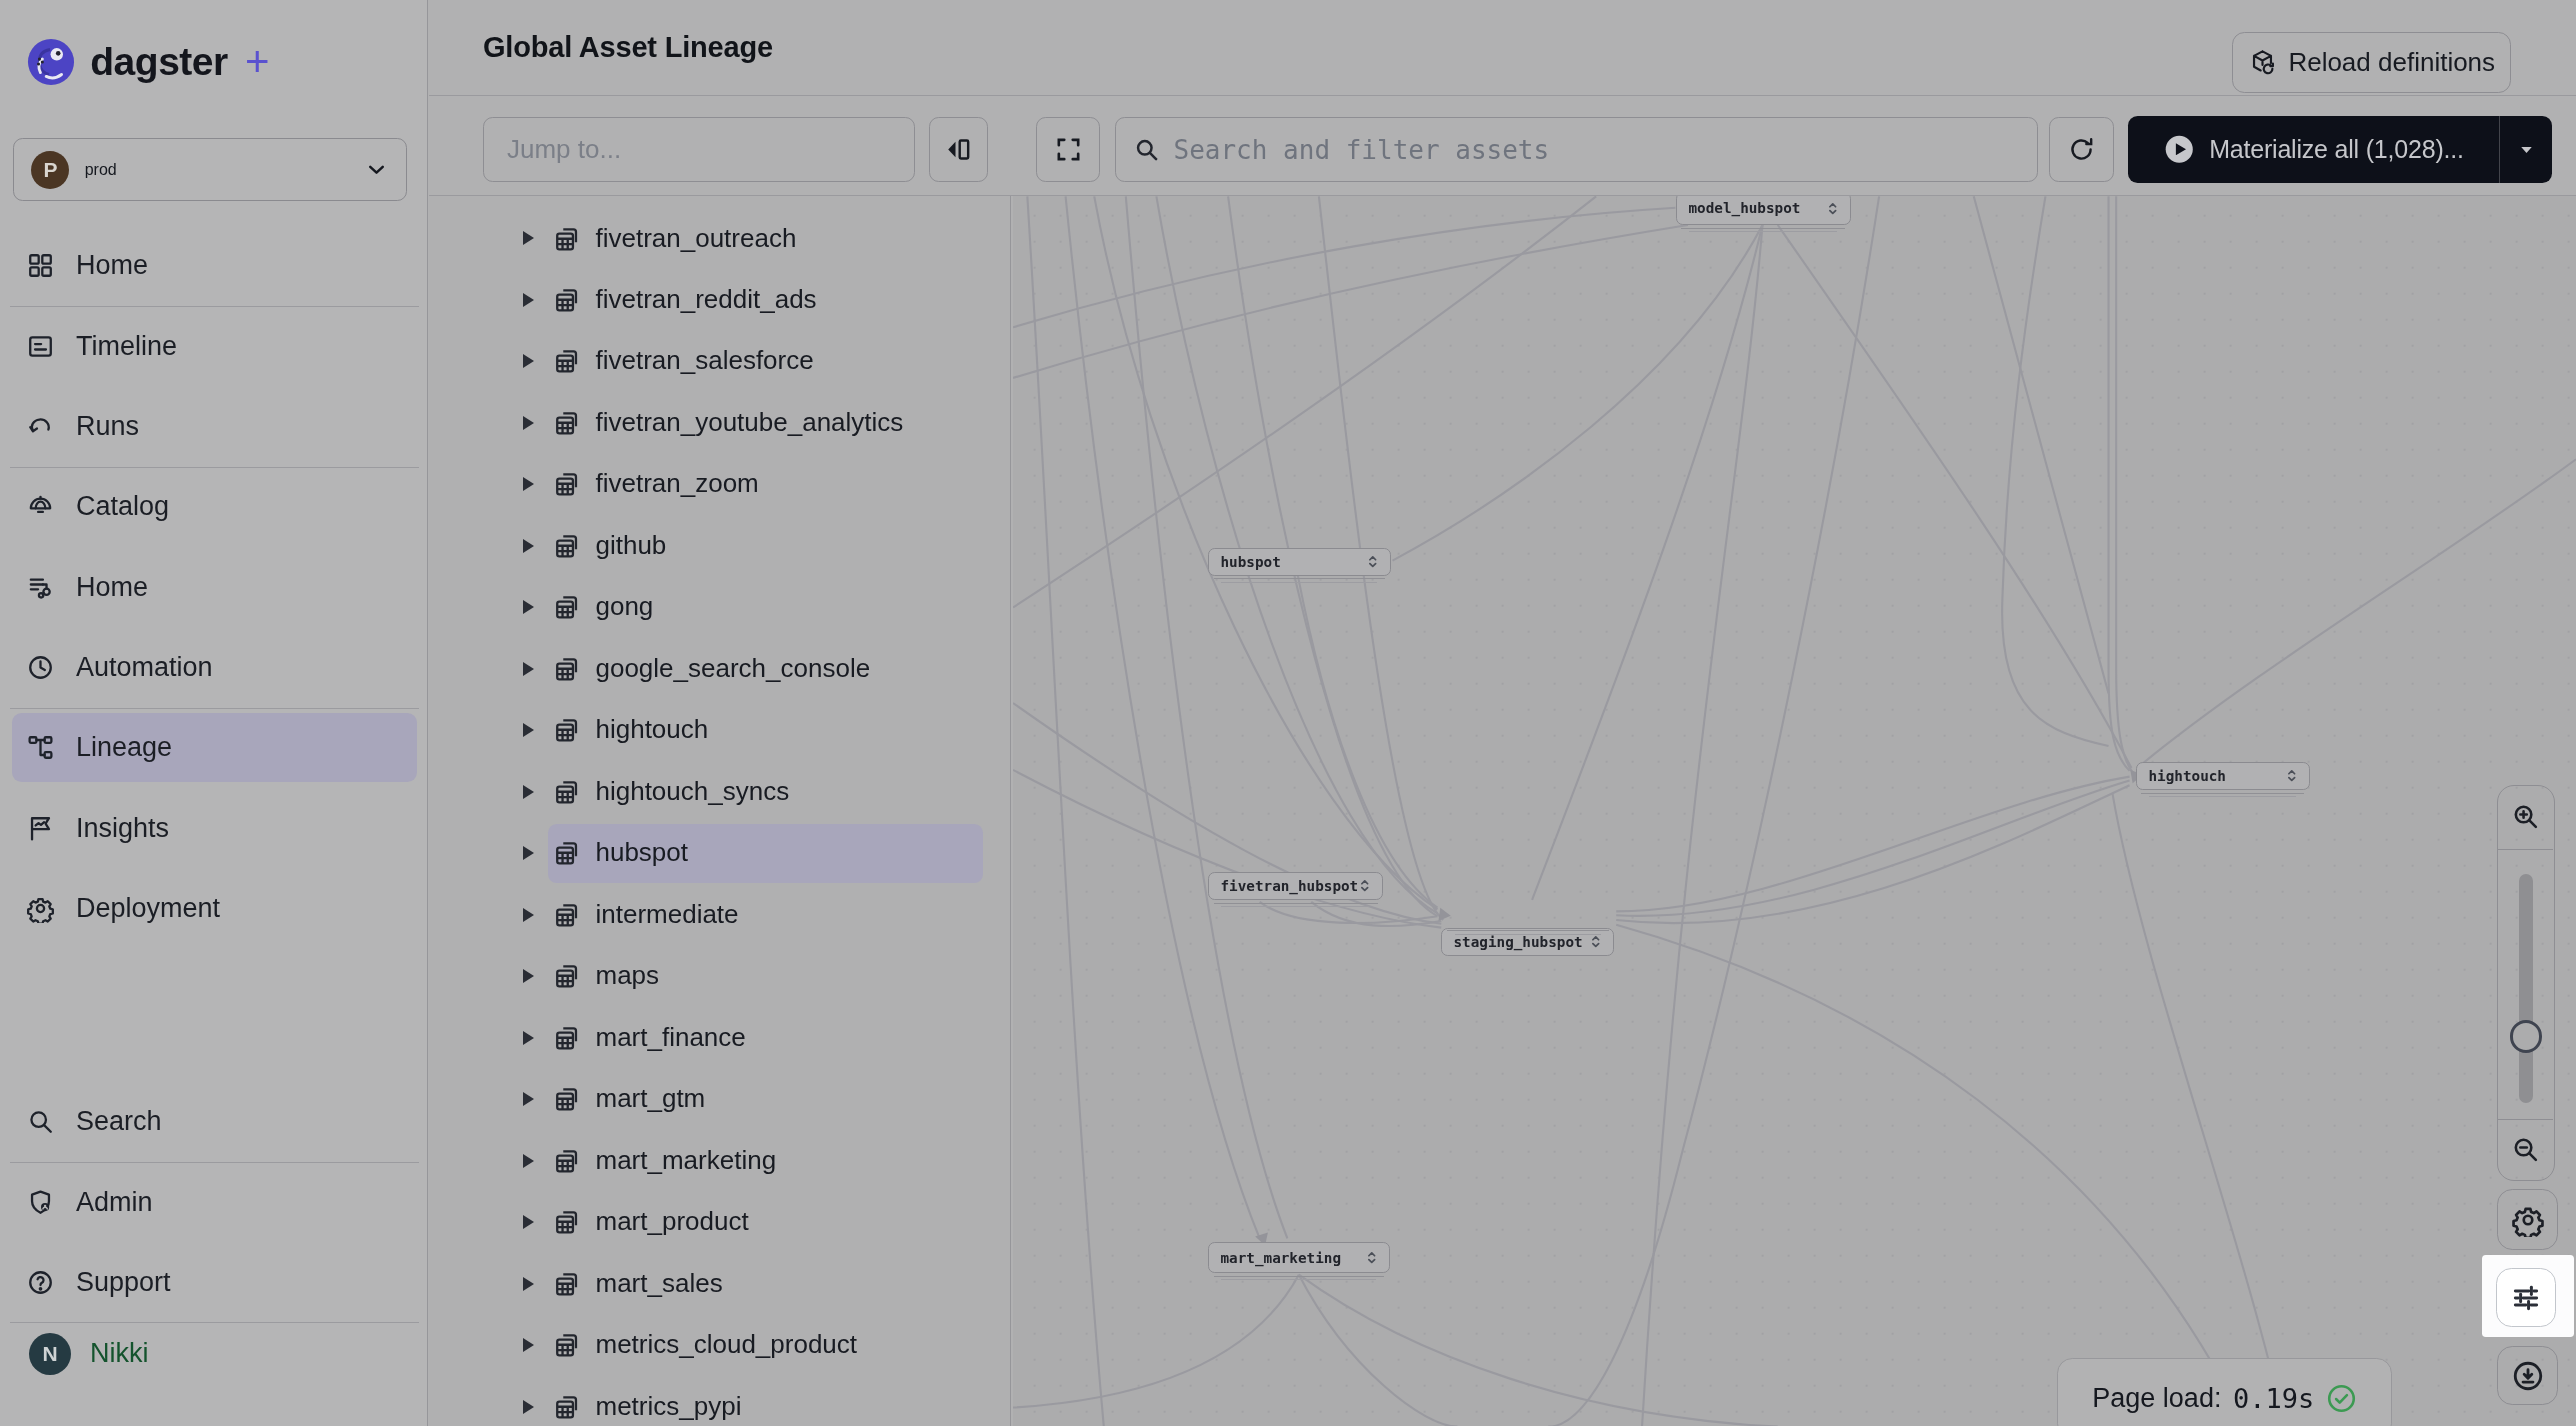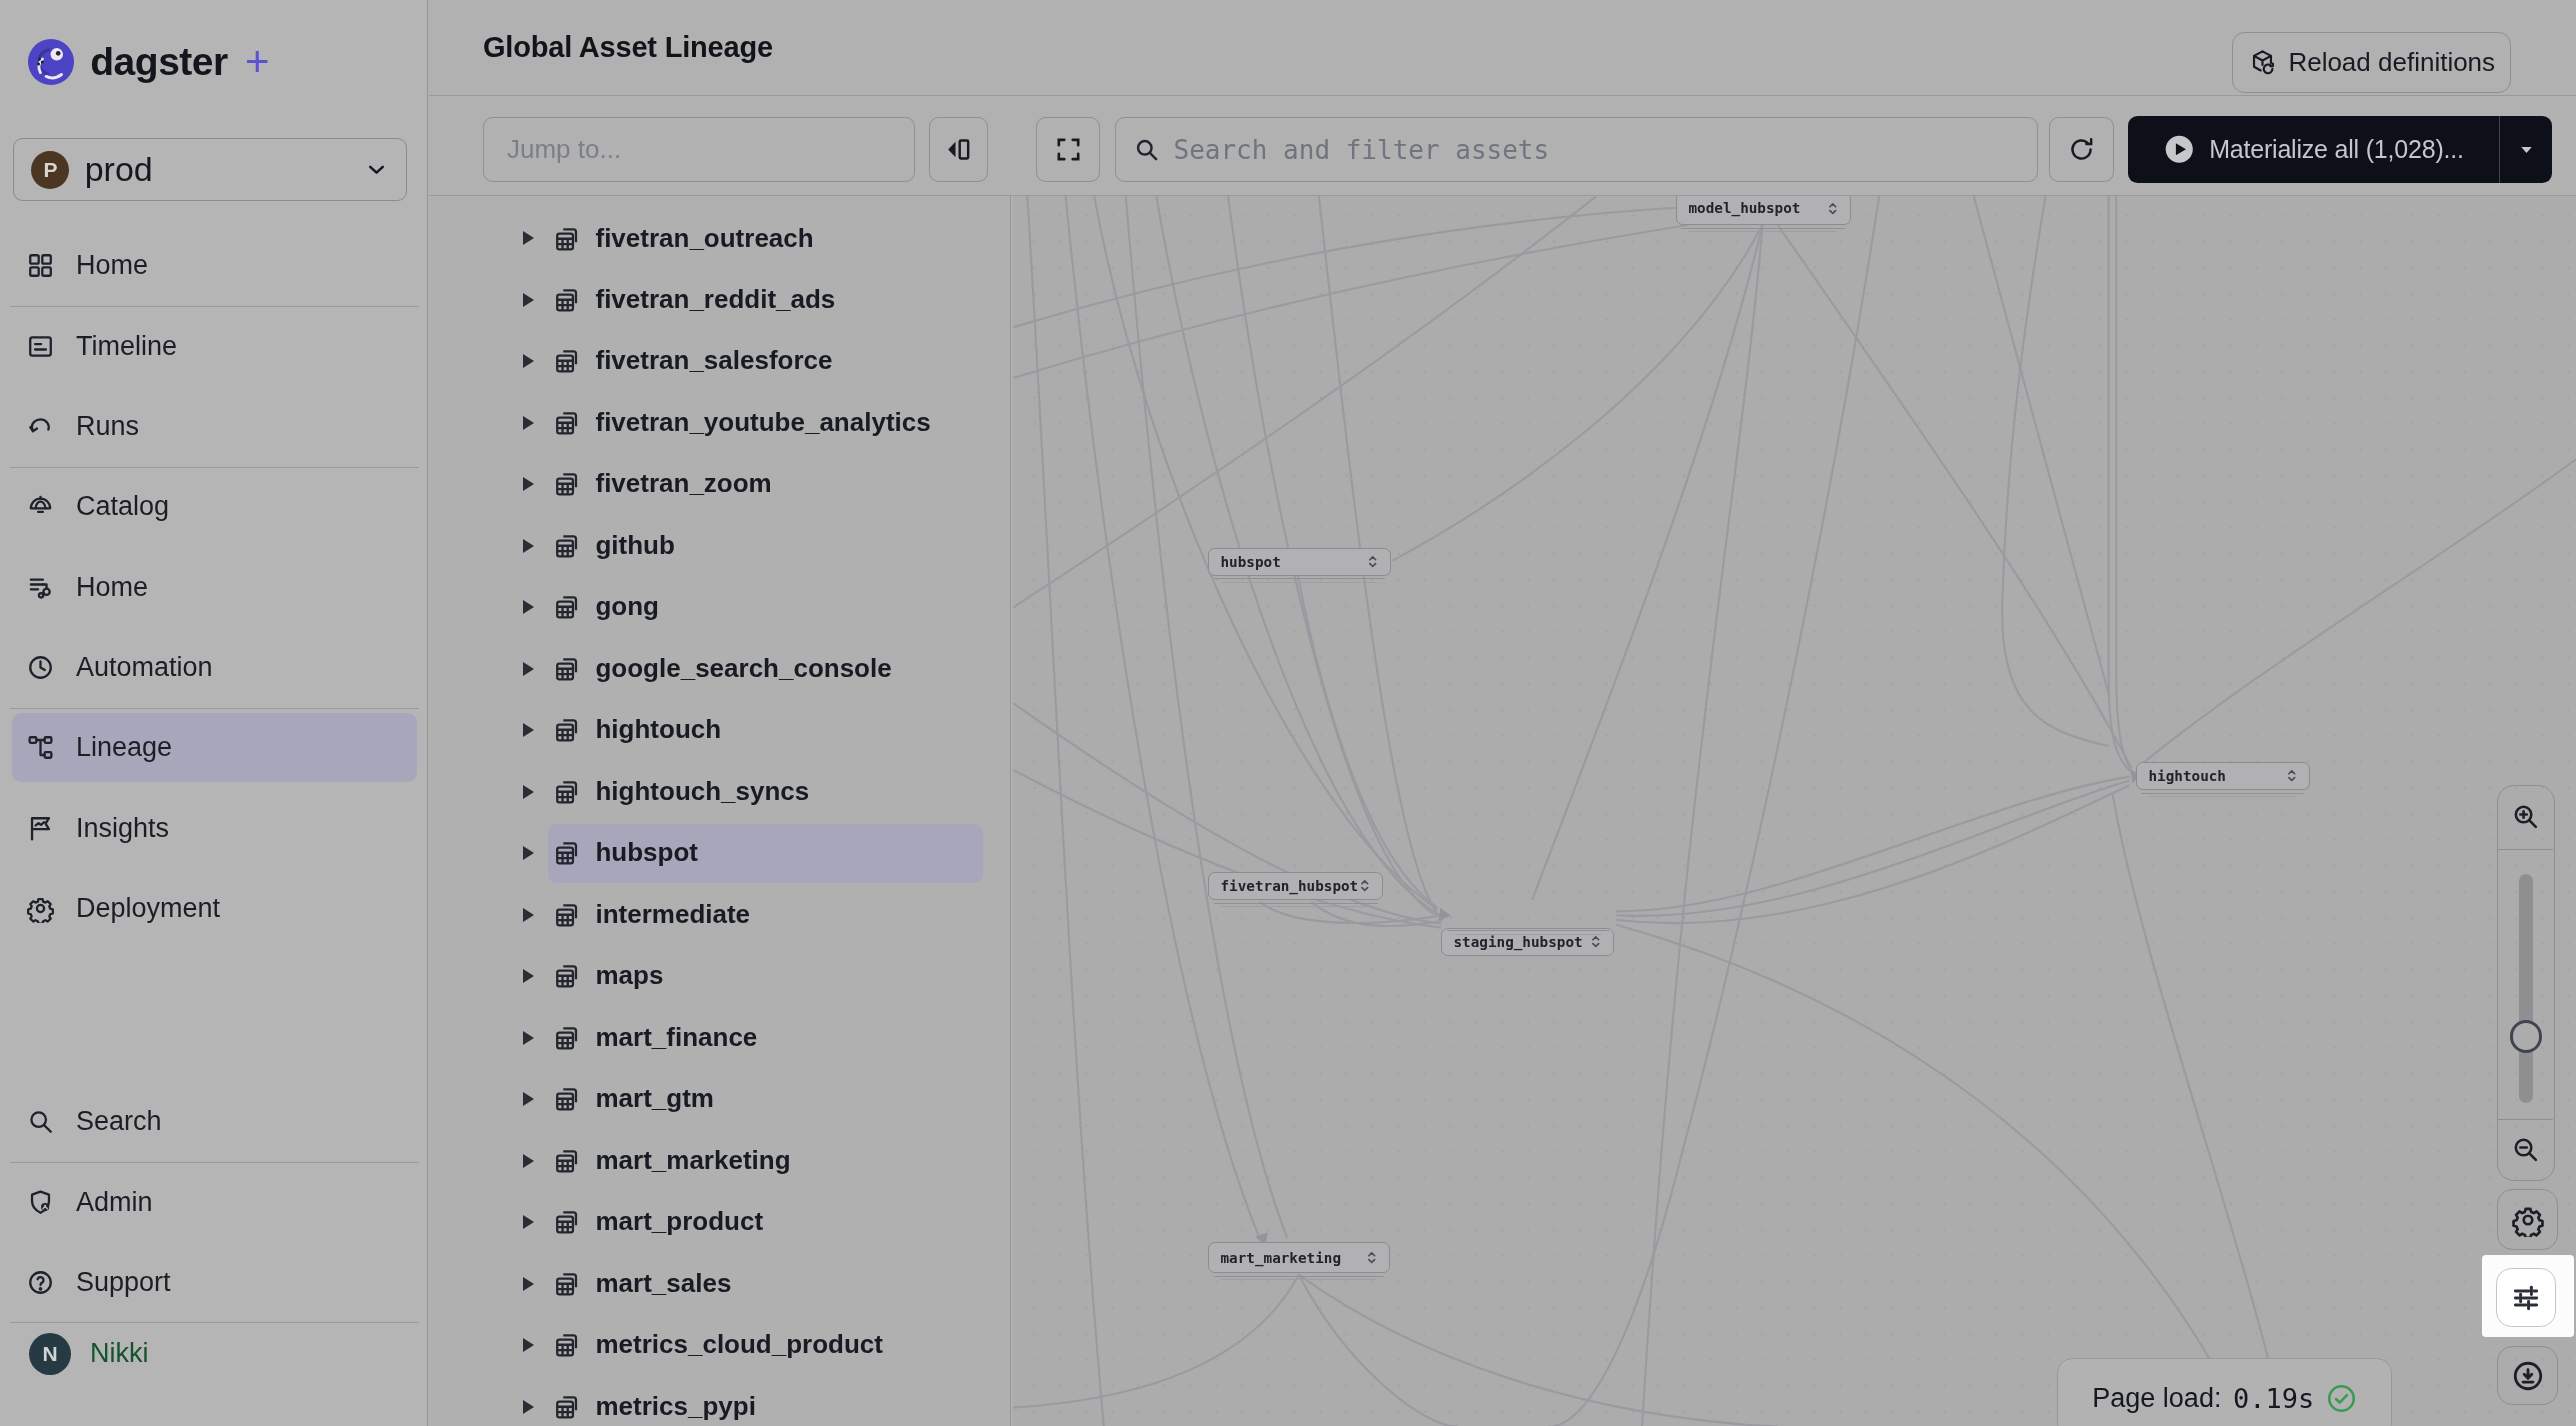--- a/index.html
+++ b/index.html
@@ -10,21 +10,21 @@
   }
   svg{display:block}
   .ico svg{display:block}
   
   #sidebar{position:absolute;left:0;top:0;width:428px;height:1427px;background:#b5b5b6;border-right:1px solid #96969a;box-sizing:border-box;}
   #brand{position:absolute;left:27px;top:38px;display:flex;align-items:center;gap:15.3px;text-align:center;}
   #brand .word{font-size:39px;font-weight:600;color:#14161d;letter-spacing:-0.5px;}
   #brand .plus{font-size:42px;font-weight:500;color:#5a52cf;margin-left:1.9px;}
   #workspace{position:absolute;left:13.4px;top:138px;width:394px;height:63px;border:1.9px solid #8a8a8f;border-radius:9.6px;box-sizing:border-box;display:flex;align-items:center;padding:0 17px;gap:15.3px;cursor:pointer;}
   #workspace .avatar{width:38px;height:38px;border-radius:50%;background:#4b3624;color:#d9d5cf;display:flex;align-items:center;justify-content:center;font-size:21px;font-weight:700;}
-  #workspace .lbl{flex:1;font-size:34px;color:#15181f;}
+  #workspace .lbl{flex:1;font-size:16px;color:#15181f;}
   .navrow{position:absolute;left:0;width:428px;height:69px;display:flex;align-items:center;padding-left:26px;box-sizing:border-box;gap:21px;cursor:pointer;}
   .navrow .nlabel{font-size:27px;color:#1b1e25;}
   .navrow .nicon{width:29px;height:29px;color:#1e222b;flex:0 0 29px;}
   .nav-active-pill{position:absolute;left:11.5px;width:405px;height:69px;border-radius:9.6px;background:#a8a6bb;}
   .sdivider{position:absolute;left:9.6px;width:409px;height:0;border-top:1px solid #9b9b9f;}
   #userrow{position:absolute;left:0;top:1319px;width:428px;height:69px;display:flex;align-items:center;padding-left:29px;box-sizing:border-box;gap:19px;cursor:pointer;}
   #userrow .uavatar{width:42px;height:42px;border-radius:50%;background:#253a42;color:#cfd3d4;display:flex;align-items:center;justify-content:center;font-size:21px;font-weight:600;}
   #userrow .uname{font-size:27px;color:#14532d;}
   
   #titlebar{position:absolute;left:429px;top:0;width:2147px;height:96px;border-bottom:1px solid #9a9a9e;box-sizing:border-box;background:#b1b1b2;}
@@ -46,21 +46,21 @@
   #materialize-btn .main{flex:1;display:flex;align-items:center;justify-content:center;gap:13.4px;color:#c6c7cb;font-size:25px;letter-spacing:-0.2px;}
   #materialize-btn .vdiv{width:1px;background:rgba(255,255,255,0.22);margin:0;}
   #materialize-btn .caret{width:52px;display:flex;align-items:center;justify-content:center;}
   
   #panel{position:absolute;left:429px;top:196px;width:582px;height:1231px;background:#b0b0b1;border-right:1px solid #96969a;box-sizing:border-box;overflow:hidden;}
   .arow{position:absolute;left:0;width:582px;height:61px;cursor:pointer;}
   .arow .pill{position:absolute;left:119px;top:1.9px;width:435px;height:59px;border-radius:8.6px;}
   .arow.sel .pill{background:#a8a6bb;}
   .arow .inner{position:absolute;left:94px;top:0;height:61px;display:flex;align-items:center;gap:13.4px;}
   .tri-right{width:0;height:0;border-top:7.6px solid transparent;border-bottom:7.6px solid transparent;border-left:11.5px solid #2a2d35;margin-right:5.7px;}
-  .arow .alabel{font-size:26px;color:#181b22;font-weight:bold;}
+  .arow .alabel{font-size:26px;color:#181b22;}
   .arow .aicon{width:29px;height:29px;color:#23262e;}
   
   #canvas{position:absolute;left:1013px;top:196px;width:1563px;height:1231px;overflow:hidden;background:#acacad;background-image:radial-gradient(#a1a1a4 1.4px,rgba(0,0,0,0) 1.5px);background-size:26px 26px;background-position:8.6px 6.7px;}
   #edges{position:absolute;left:0;top:0;}
   .gnode{position:absolute;background:#b1b1b3;border:1.9px solid #8b8b90;border-radius:6.7px;box-sizing:border-box;display:flex;align-items:center;padding:0 11.5px;cursor:pointer;}
   .gnode .glabel{font-family:"DejaVu Sans Mono",monospace;font-weight:700;font-size:14.3px;color:#22242b;flex:1;white-space:nowrap;}
   .gnode .unfold{color:#4b4f58;flex:0 0 11.5px;}
   .stackline{position:absolute;height:0;border-top:1.9px solid #909095;}
   .stackline.l2{border-top-color:#9d9da2;}
   

